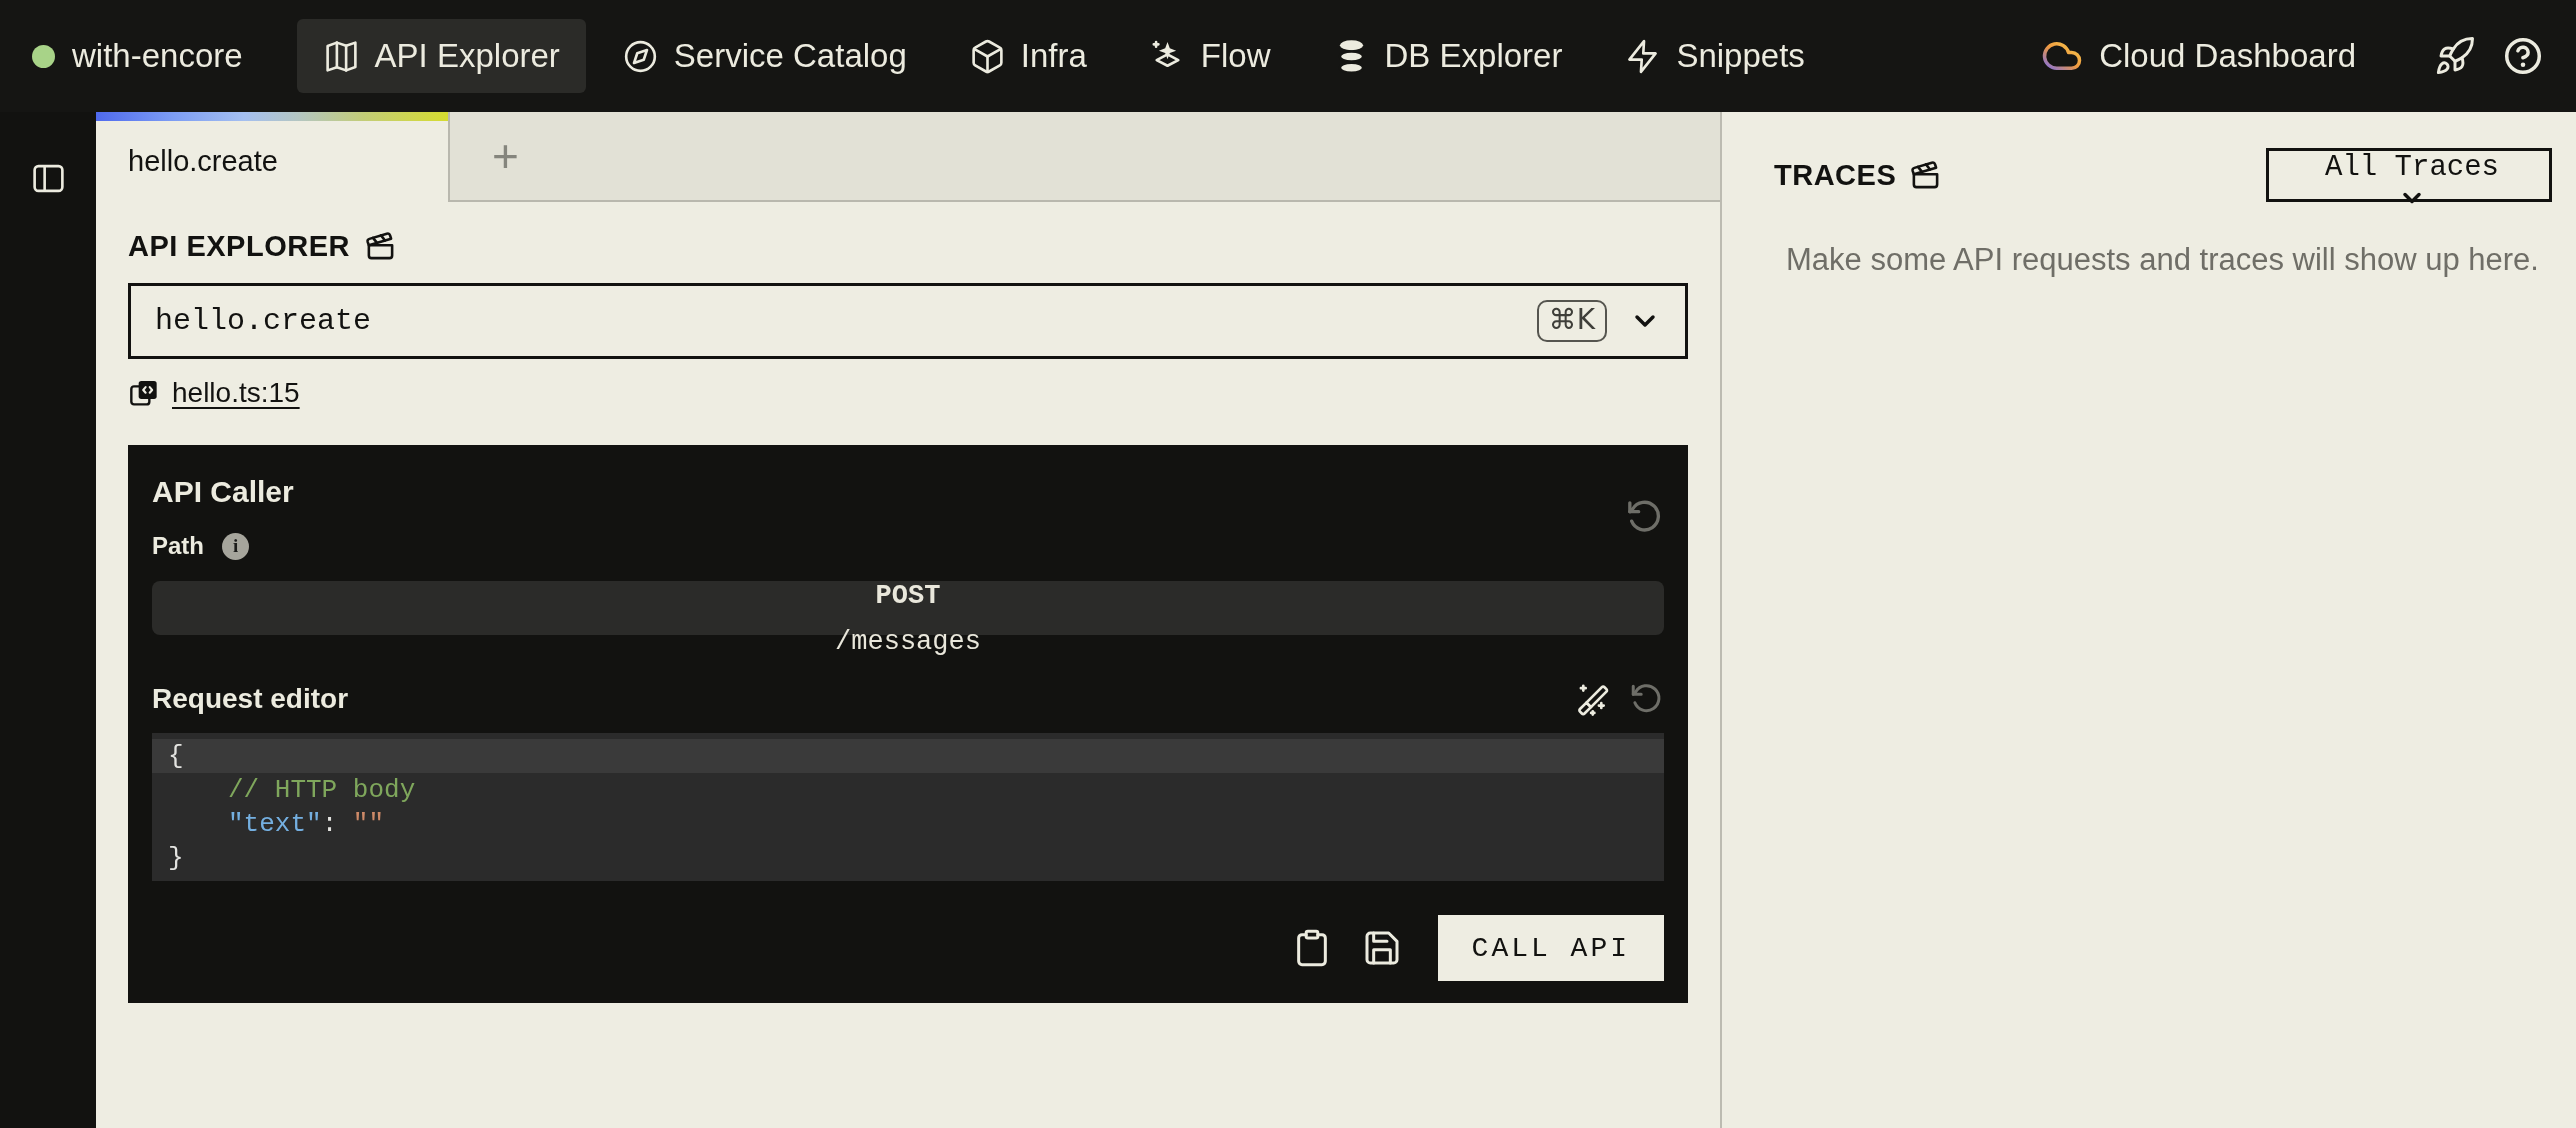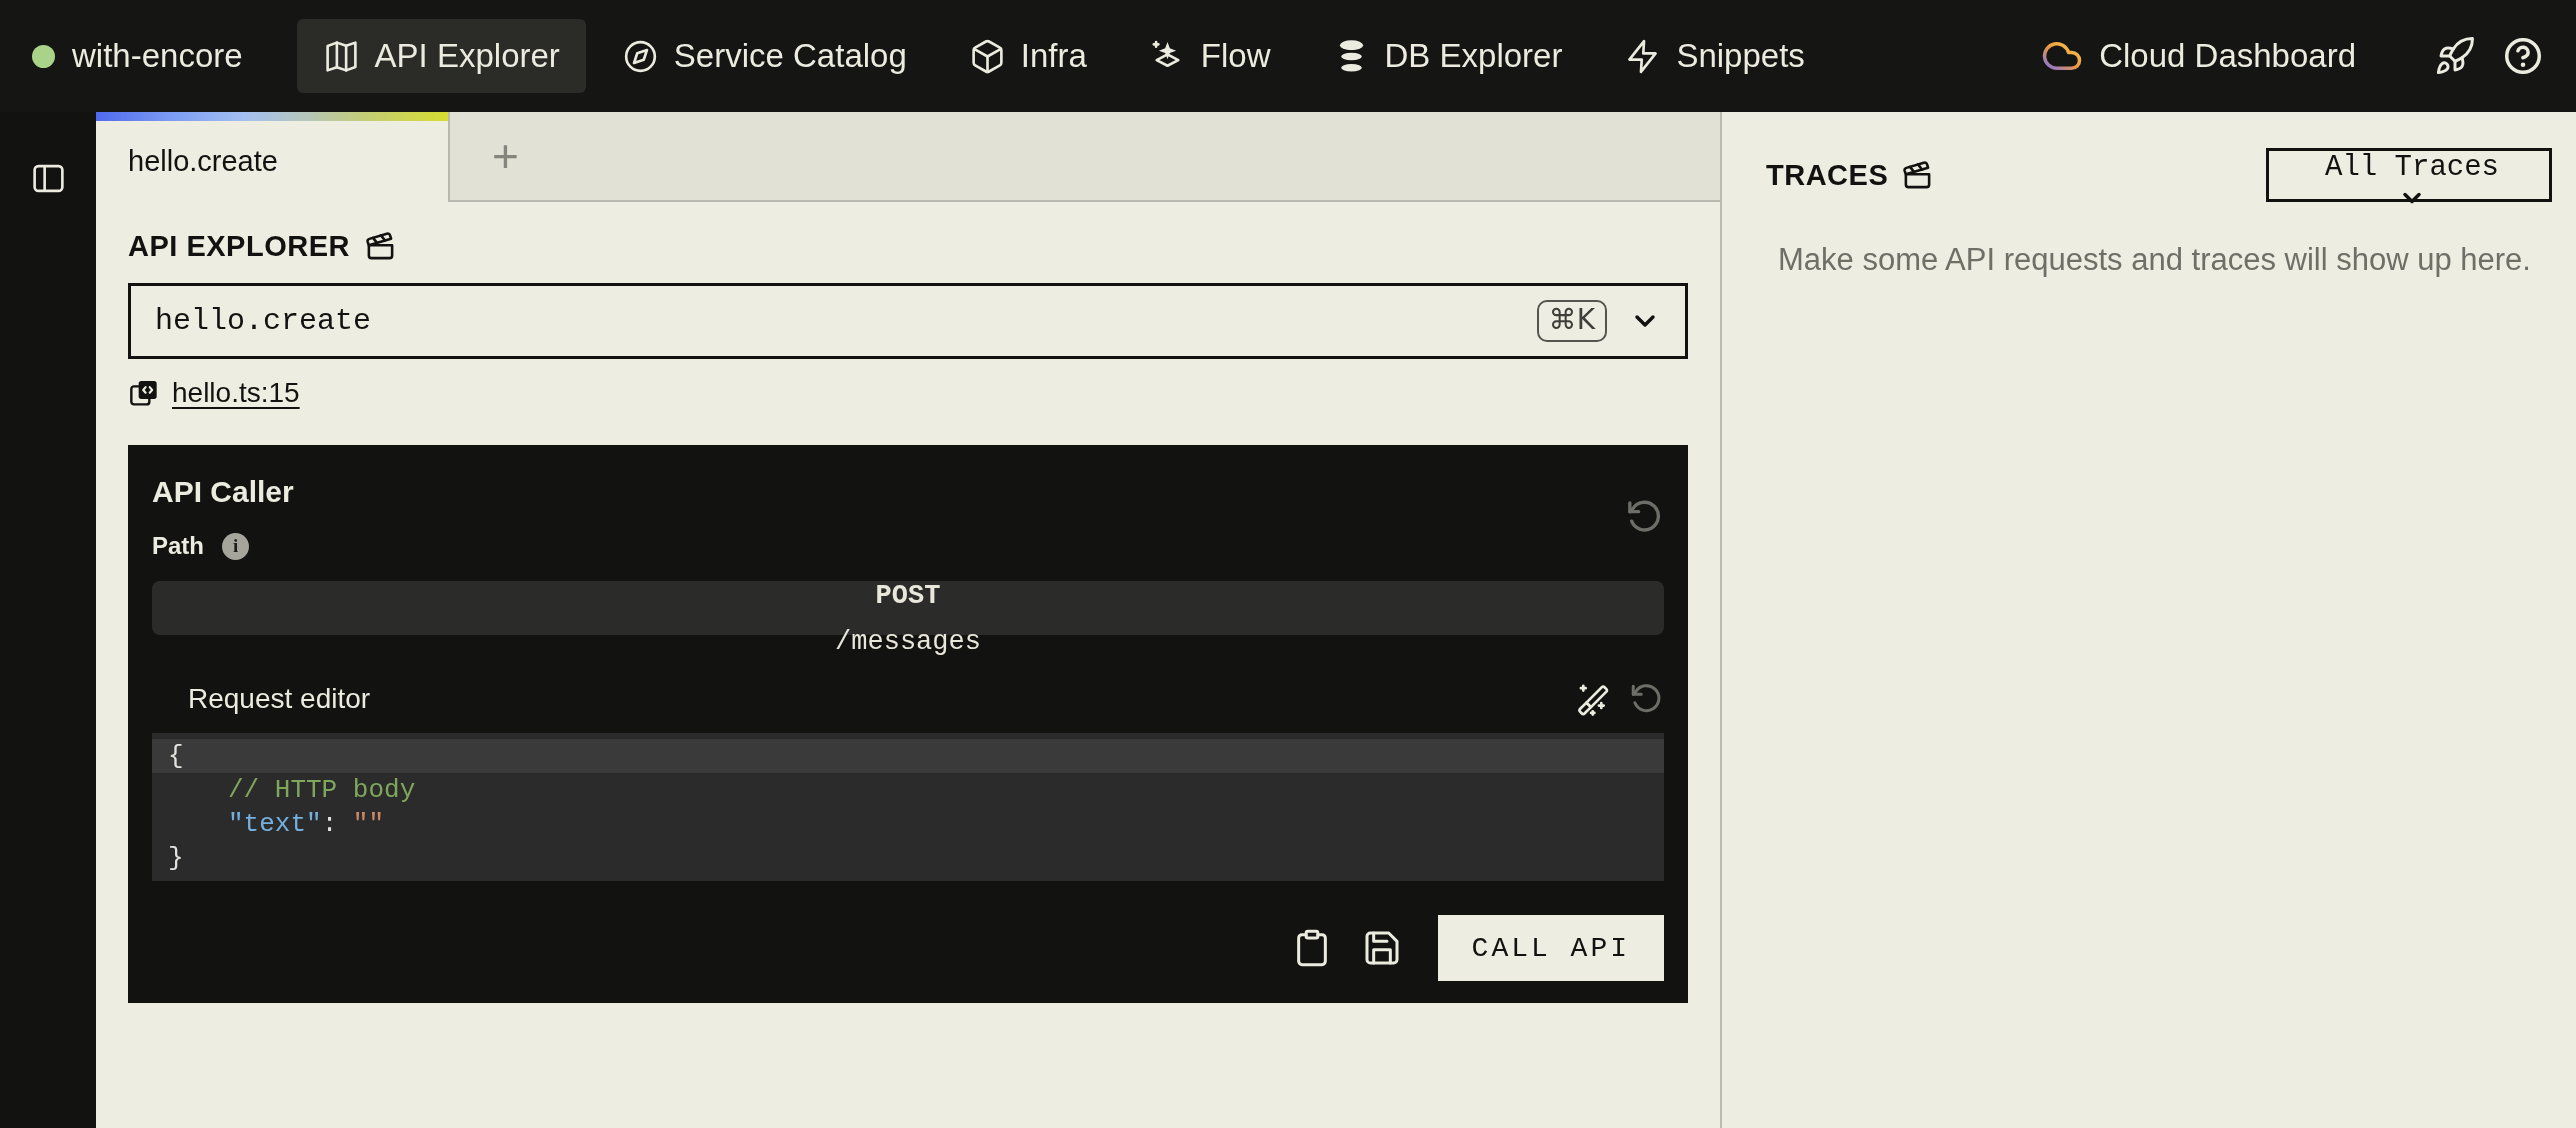--- a/index.html
+++ b/index.html
@@ -91,21 +91,21 @@
   .path-row { margin-top:22px; display:flex; align-items:center; gap:18px; height:30px; }
   .path-label { font-size:24px; font-weight:bold; }
   .info-icon { width:27px; height:27px; border-radius:50%; background:#a6a59c; color:#1c1c1a; display:flex; align-items:center; justify-content:center; font-size:19px; font-weight:bold; font-family:"Liberation Serif",serif; cursor:pointer; }
   .post-box {
     margin-top:20px; height:54px; background:#2b2b29; border-radius:8px;
     display:flex; align-items:center; padding:0 28px; gap:16px;
     font-family:"Liberation Mono","DejaVu Sans Mono",monospace; font-size:27px; color:#e9e7db;flex-direction:column;
   }
   .post-method { font-weight:bold; }
   .editor-header { margin-top:46px; display:flex; align-items:center; height:36px; }
-  .editor-label { font-size:28px; font-weight:normal; flex:1;margin-left:36px; }
+  .editor-label { font-size:28px; font-weight:bold; flex:1; }
   .wand-btn { background:none; border:none; cursor:pointer; color:#ecebdf; margin-right:18px; }
   .wand-btn svg { width:36px; height:36px; stroke:currentColor; fill:none; stroke-width:1.8; stroke-linecap:round; stroke-linejoin:round; }
   .editor-reset { background:none; border:none; cursor:pointer; color:#6e6e68; }
   .editor-reset svg { width:36px; height:36px; }
   .editor { margin-top:16px; background:#2b2b2b; padding:6px 0; cursor:text; }
   .code-line {
     height:34px; line-height:34px; padding:0 16px; white-space:pre;
     font-family:"Liberation Mono","DejaVu Sans Mono",monospace; font-size:26px;
   }
   .code-line.hl { background:#3a3a3a; }
@@ -119,21 +119,21 @@
   .footer-icon-btn svg { width:40px; height:40px; stroke:currentColor; fill:none; stroke-width:1.8; stroke-linecap:round; stroke-linejoin:round; }
   .call-btn {
     height:66px; padding:0 34px; margin-left:6px; background:#eeede2; color:#121210;
     border:none; cursor:pointer; font-family:"Liberation Mono","DejaVu Sans Mono",monospace;
     font-size:28px; letter-spacing:3px;
   }
 
   .divider { width:2px; background:#bcbbb1; }
 
   
-  .traces { flex:1; padding:36px 24px 0 14px;margin-left:30px; }
+  .traces { flex:1; padding:36px 24px 0 52px; }
   .traces-header { display:flex; align-items:center; }
   .traces-title-wrap { display:flex; align-items:center; gap:14px; flex:1; }
   .traces-title { font-size:29px; font-weight:bold; letter-spacing:0.5px; }
   .traces-filter {
     width:286px; height:54px; border:3px solid #121210; background:transparent; cursor:pointer;
     display:flex; align-items:center; justify-content:space-between; padding:0 16px 0 22px;
     font-family:"Liberation Mono","DejaVu Sans Mono",monospace; font-size:29px; color:#121210;flex-direction:column;
   }
   .traces-filter svg { width:28px; height:28px; stroke:#121210; stroke-width:3; fill:none; stroke-linecap:round; stroke-linejoin:round; }
   .traces-empty { margin-top:40px; margin-left:12px; font-size:31px; color:#6f6e67; }

